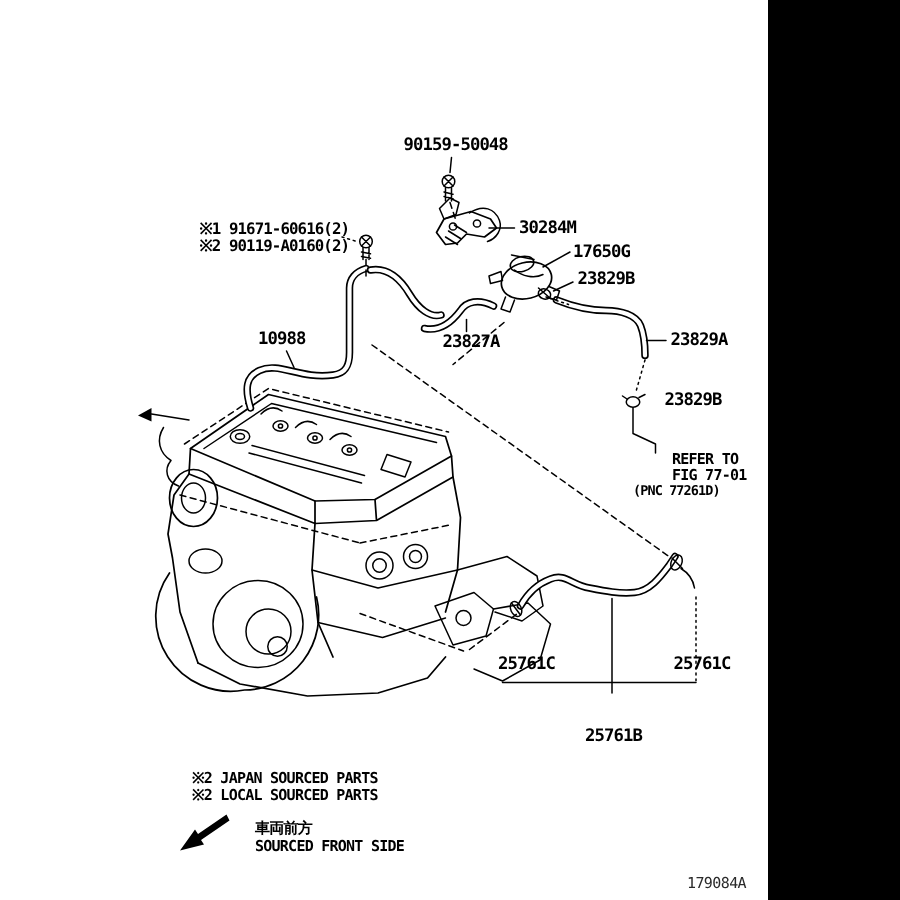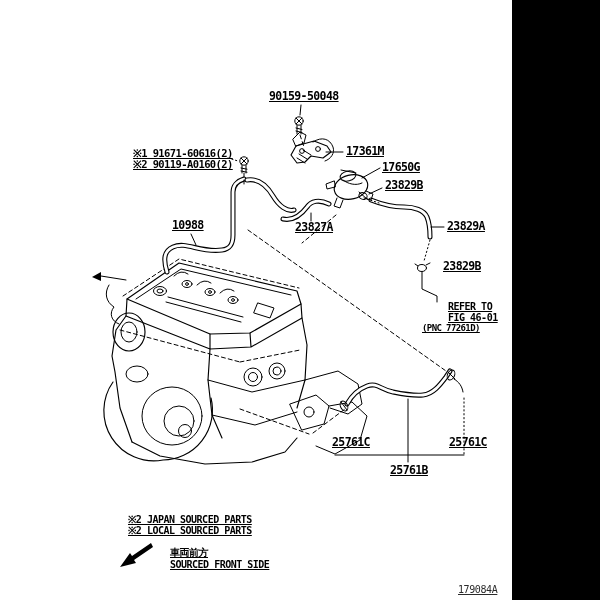--- a/index.html
+++ b/index.html
@@ -7,21 +7,21 @@
         font-family:"DejaVu Sans Mono",monospace;}
   .art-svg{position:absolute;left:0;top:0;}
   .art{stroke:#000;fill:none;stroke-width:1.15;stroke-linecap:round;stroke-linejoin:round;}
   .thin{stroke-width:1;}
   .dash{stroke-dasharray:4 3;}
   .dot{stroke-dasharray:1.3 2.6;}
   .tube-o{stroke:#000;fill:none;stroke-width:5;stroke-linecap:round;stroke-linejoin:round;}
   .tube-i{stroke:#fff;fill:none;stroke-width:2.8;stroke-linecap:round;stroke-linejoin:round;}
   .blk{fill:#000;stroke:none;}
   .lbl{position:absolute;font-weight:bold;color:#000;font-size:11.5px;letter-spacing:-0.6px;
-       white-space:nowrap;line-height:1;text-decoration:underline;}
+       white-space:nowrap;line-height:1;}
   .lbl-md{font-size:10.5px;letter-spacing:-0.6px;}
   .lbl-sm{font-size:10px;letter-spacing:-0.5px;padding-left:24px;}
   .lbl-xs{font-size:9px;letter-spacing:-0.6px;}
   .lbl-code{font-size:10px;letter-spacing:-0.4px;color:#2a2a2a;font-weight:normal;}
   .right-band{position:absolute;top:0;width:88px;height:600px;left:512px;background:#000;}
 </style>
 </head>
 <body>
 
 <div class="page">
@@ -161,35 +161,35 @@
       <path class="art thin dash" d="M336,215 L302,243"></path>
       <path class="art thin dash" d="M240,409 L309,434 M313,433 L345,409"></path>
       <path class="art thin dot" d="M464,398 L464,454"></path>
       <path class="art thin" d="M335,455 L464,455 M408,399 L408,462"></path>
     </g>
 
     <polygon class="blk" points="151,543 153,547 134,560 136,563 120,567 130,553 132,556"></polygon>
   </svg>
 
   <div class="lbl" style="left:269px;top:91px">90159-50048</div>
-  <div class="lbl" style="left:346px;top:146px">17361M</div>
+  <div class="lbl" style="left:346px;top:146px">30284M</div>
   <div class="lbl" style="left:382px;top:162px">17650G</div>
   <div class="lbl" style="left:385px;top:180px">23829B</div>
   <div class="lbl lbl-md" style="left:133px;top:148px">※1 91671-60616(2)</div>
   <div class="lbl lbl-md" style="left:133px;top:159px">※2 90119-A0160(2)</div>
   <div class="lbl" style="left:172px;top:220px">10988</div>
   <div class="lbl" style="left:295px;top:222px">23827A</div>
   <div class="lbl" style="left:447px;top:221px">23829A</div>
   <div class="lbl" style="left:443px;top:261px">23829B</div>
   <div class="lbl lbl-sm" style="left:424px;top:302px">REFER TO</div>
-  <div class="lbl lbl-sm" style="left:424px;top:313px">FIG 46-01</div>
+  <div class="lbl lbl-sm" style="left:424px;top:313px">FIG 77-01</div>
   <div class="lbl lbl-xs" style="left:422px;top:324px">(PNC 77261D)</div>
   <div class="lbl" style="left:332px;top:437px">25761C</div>
   <div class="lbl" style="left:449px;top:437px">25761C</div>
-  <div class="lbl" style="left:390px;top:465px">25761B</div>
+  <div class="lbl" style="left:390px;top:485px">25761B</div>
 
   <div class="lbl lbl-sm" style="left:104px;top:515px">※2 JAPAN SOURCED PARTS</div>
   <div class="lbl lbl-sm" style="left:104px;top:526px">※2 LOCAL SOURCED PARTS</div>
   <div class="lbl lbl-sm" style="left:146px;top:548px">車両前方</div>
   <div class="lbl lbl-sm" style="left:146px;top:560px">SOURCED FRONT SIDE</div>
 
   <div class="lbl lbl-code" style="left:458px;top:585px">179084A</div>
 
   <div class="right-band"></div>
 </div>

